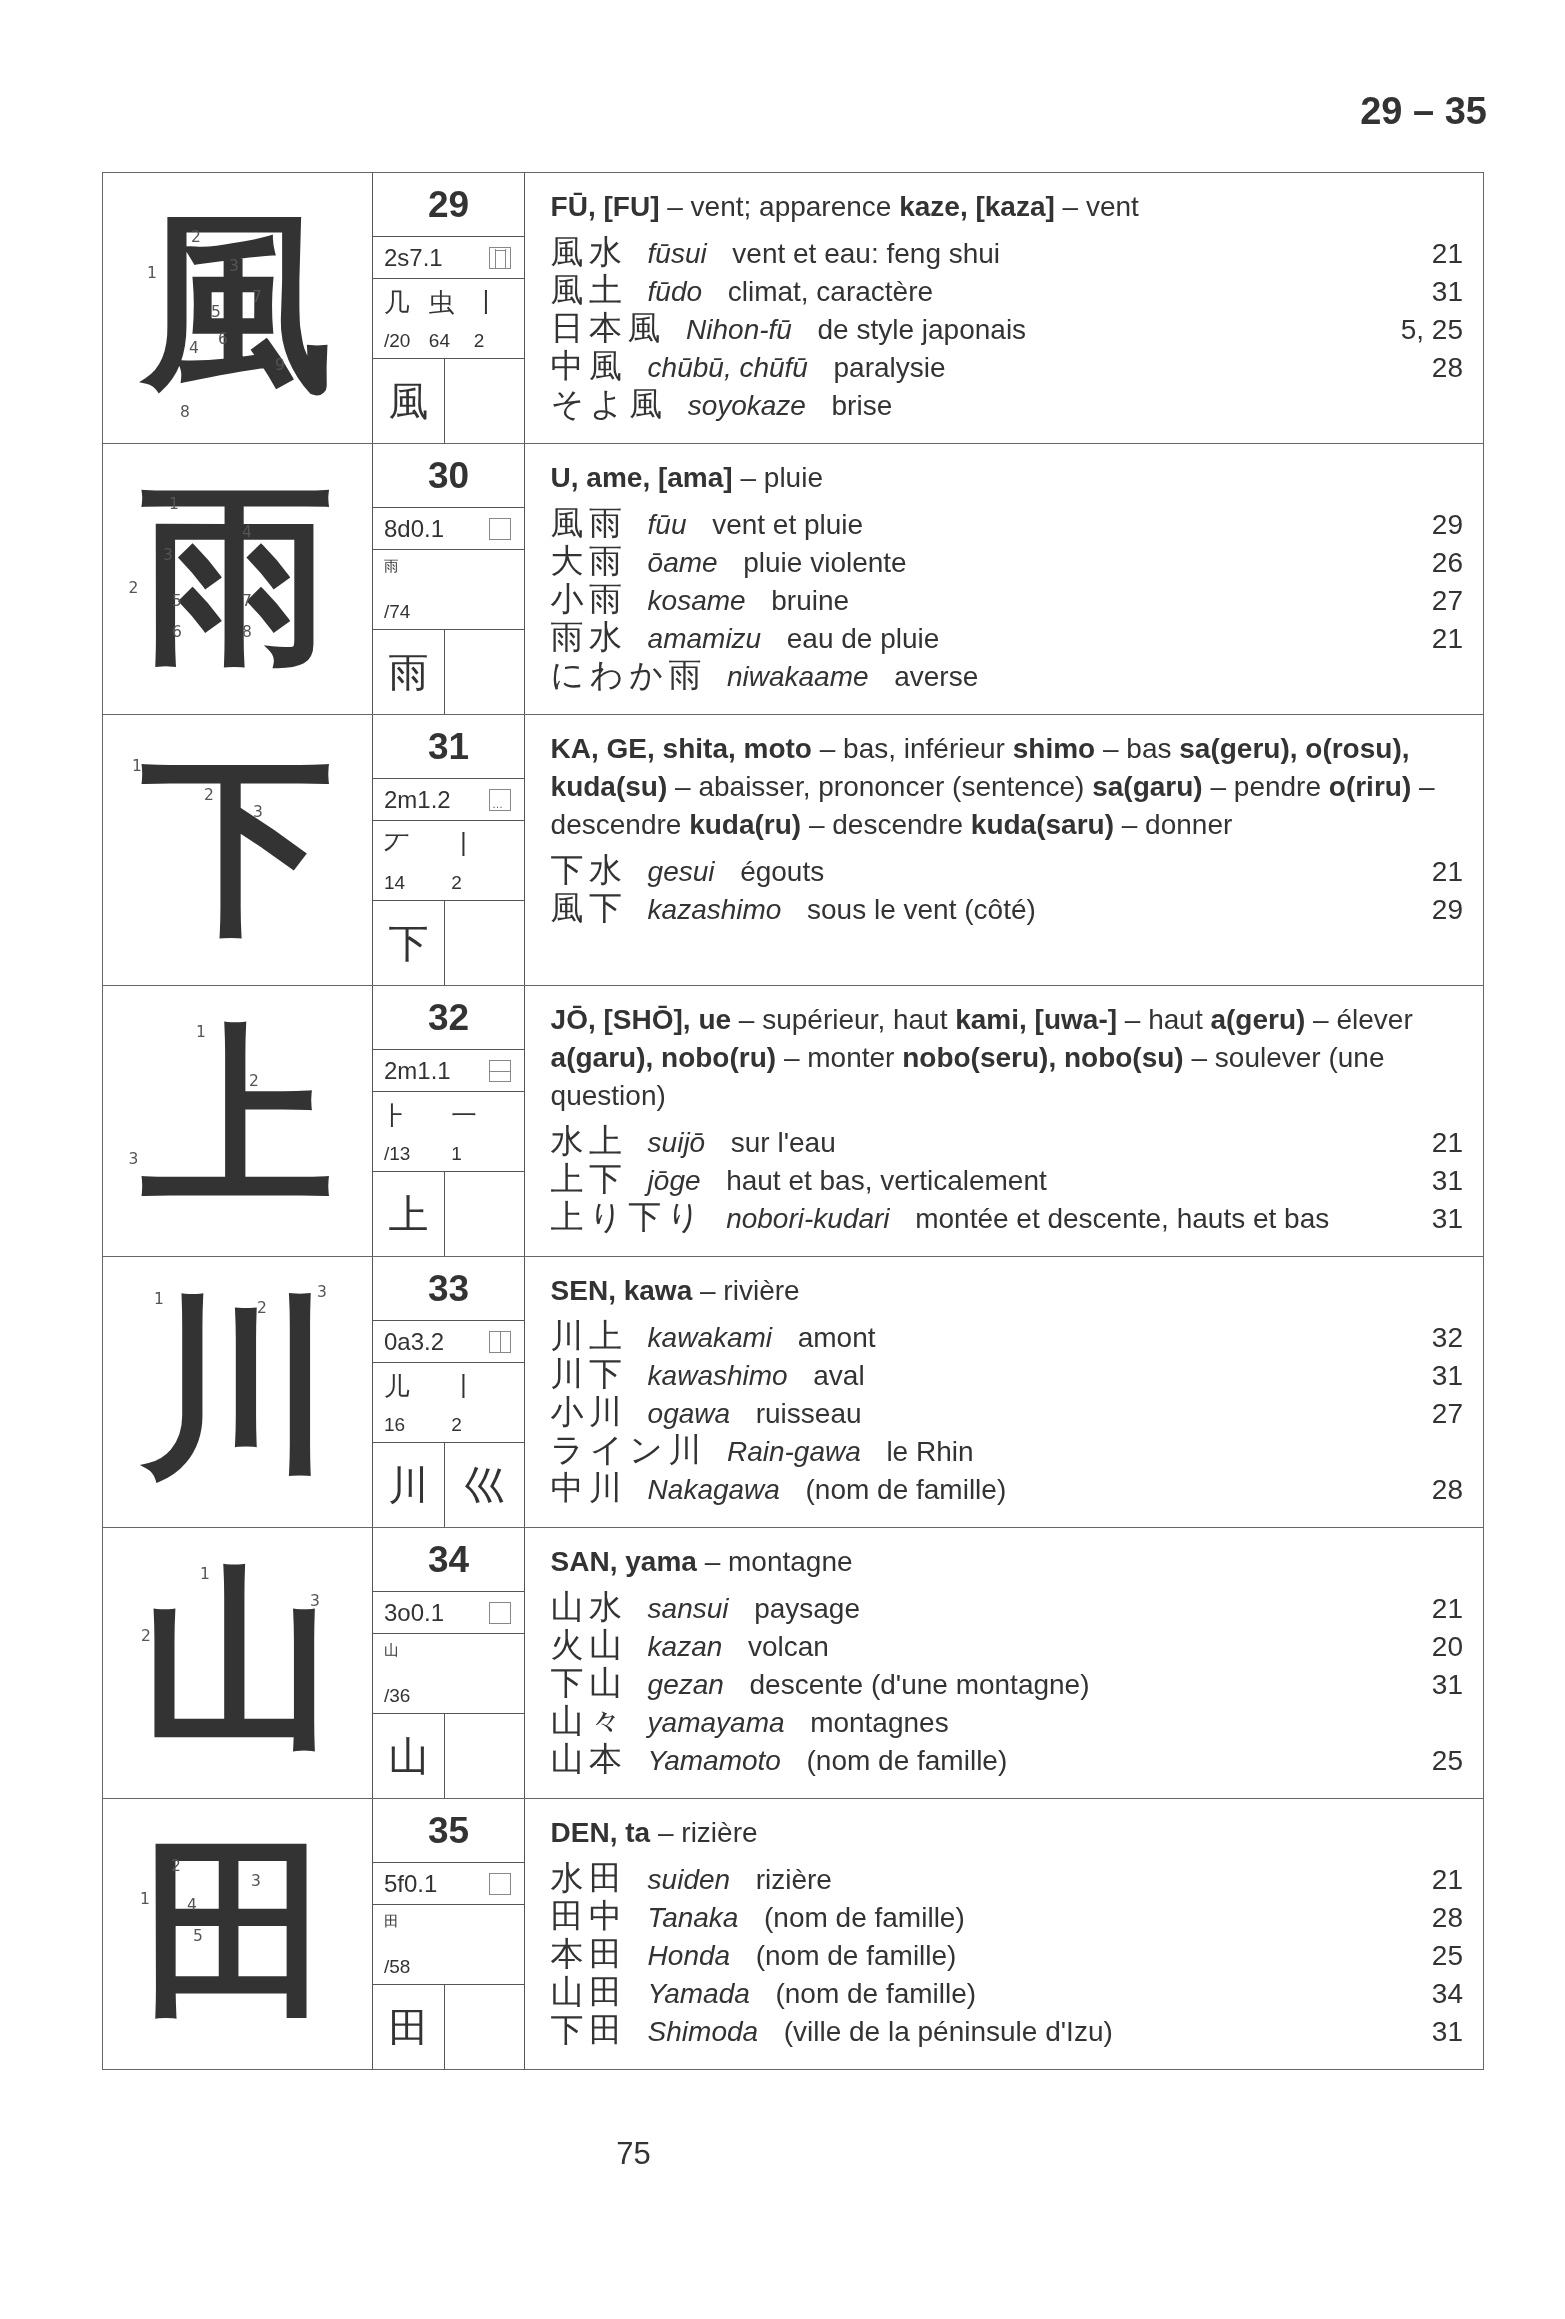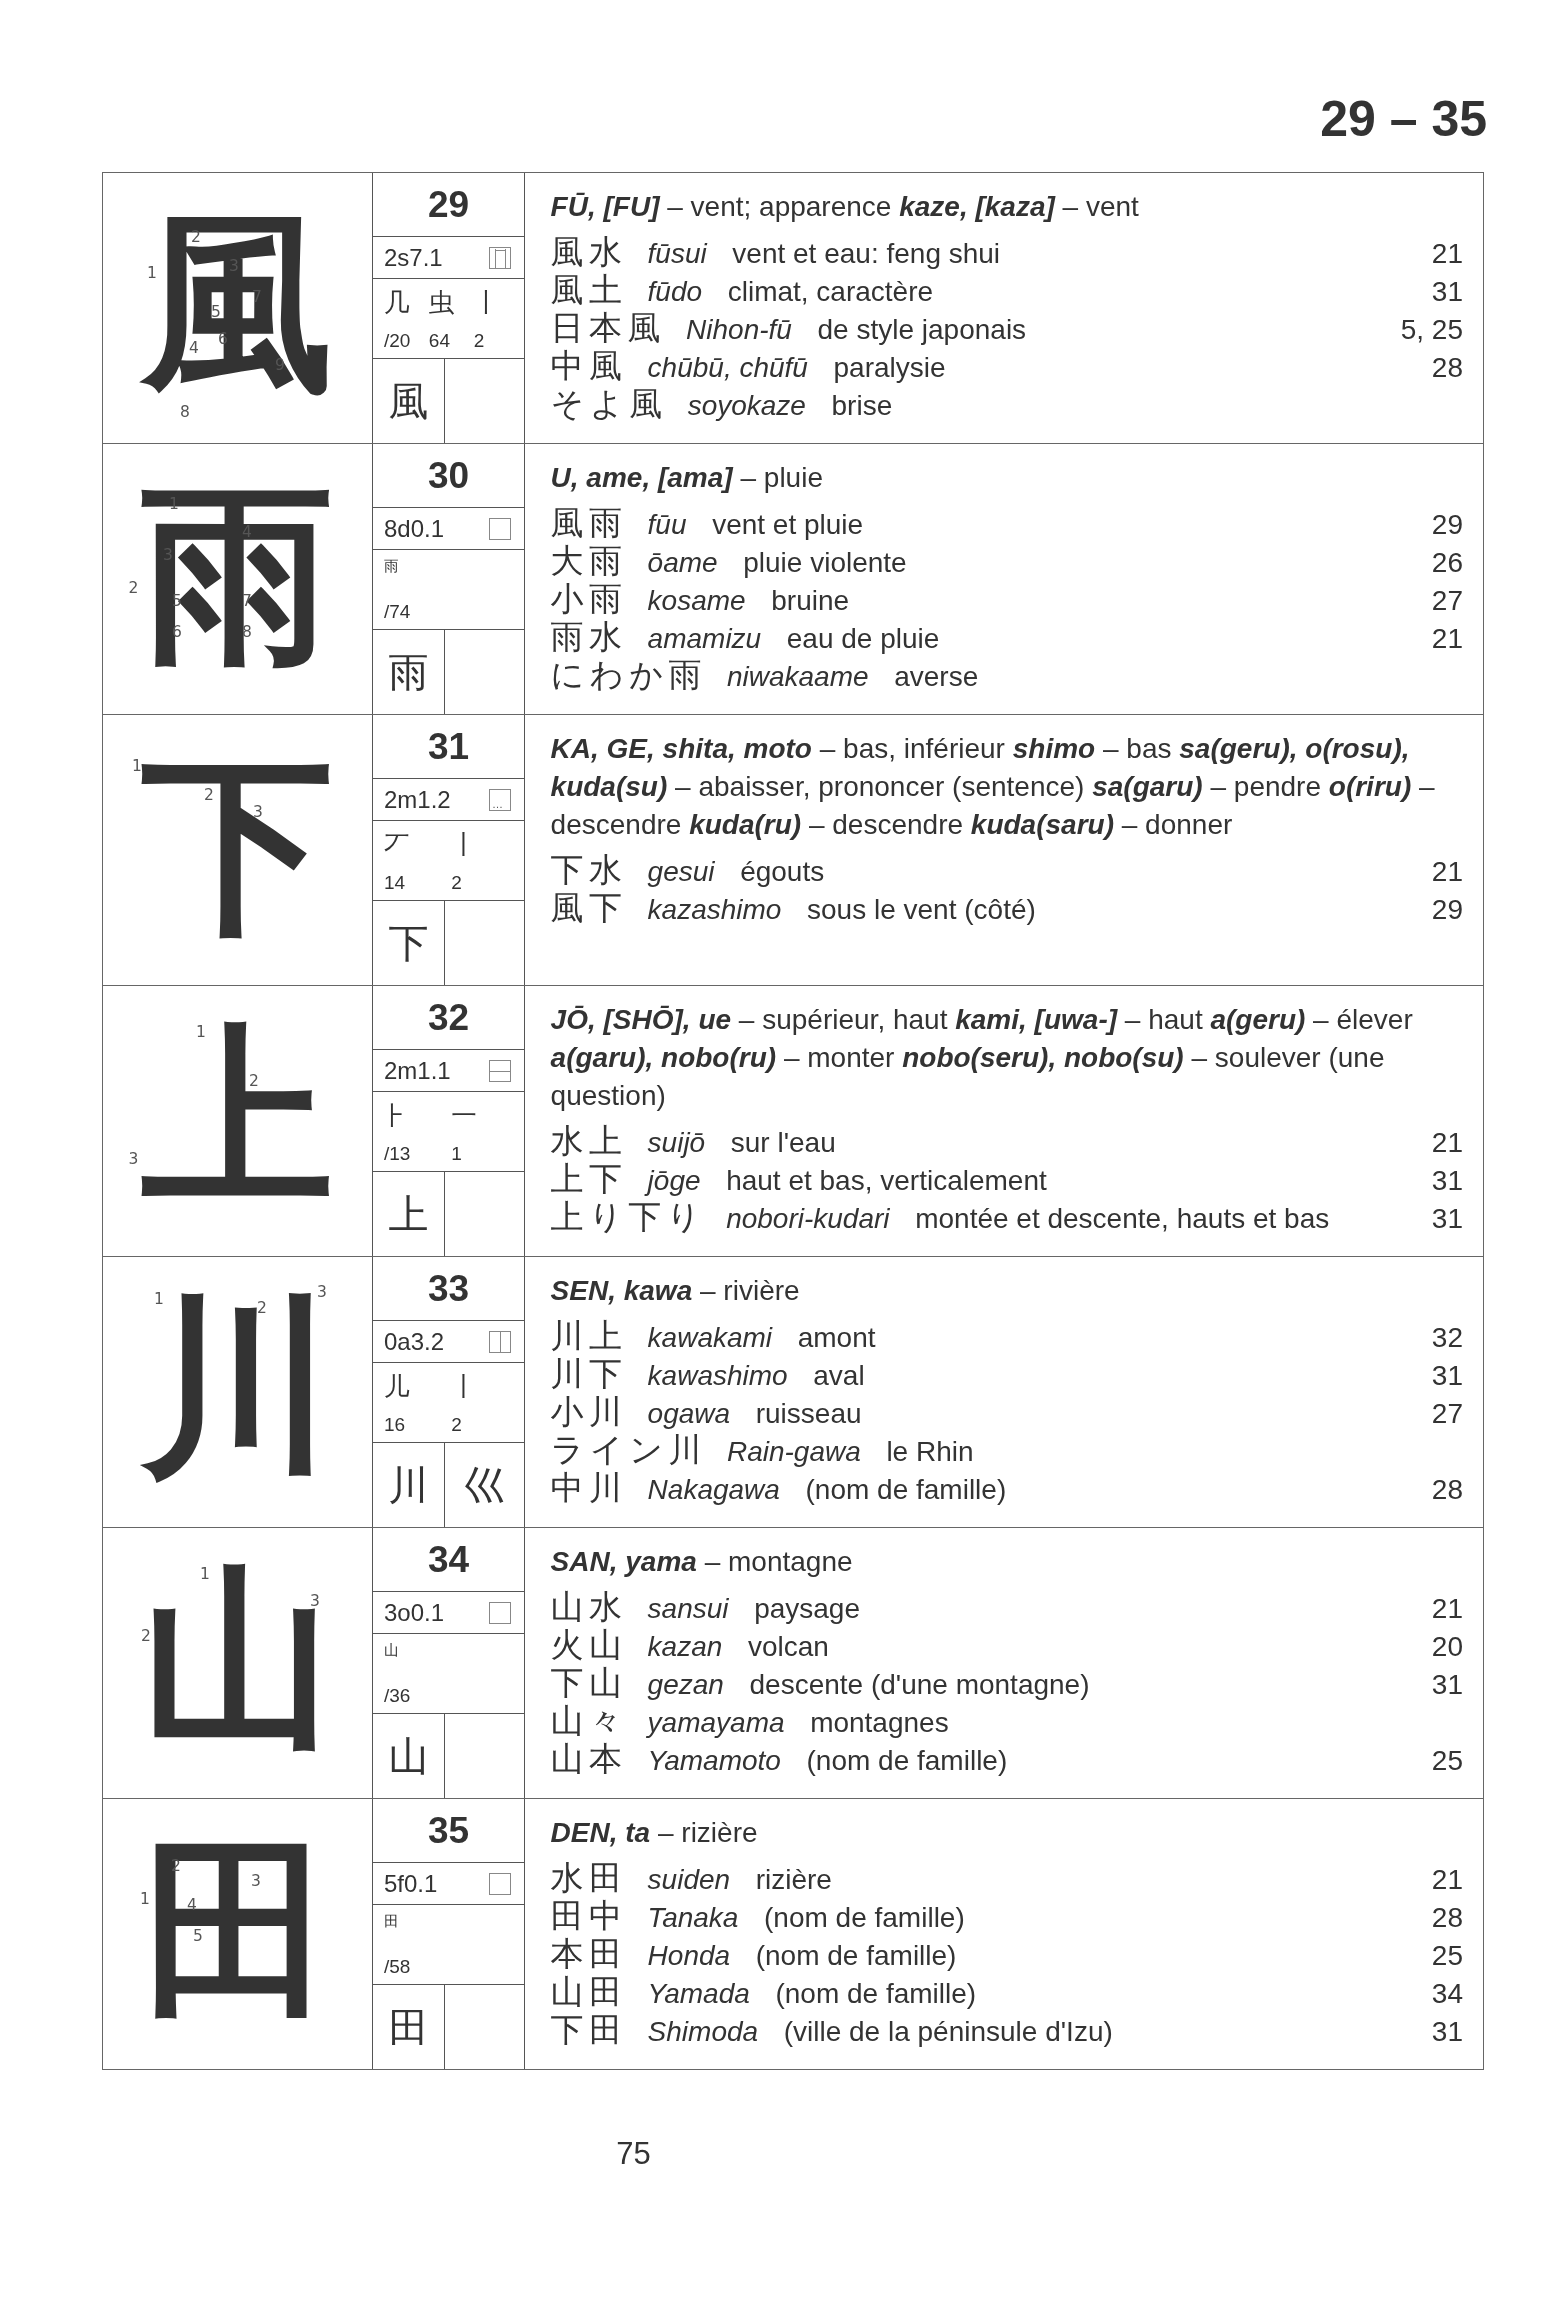--- a/index.html
+++ b/index.html
@@ -1,18 +1,18 @@
 <!DOCTYPE html>
 <html style="font-size:14.6px"><head>
 <meta charset="utf-8">
 <style>
   html, body { margin: 0; padding: 0; background: #ffffff; }
   body { width: 1565px; height: 2320px; position: relative; overflow: hidden;
          font-family: "Liberation Sans", "DejaVu Sans", sans-serif; color: #333333; }
-  .range-header { position: absolute; top: 90px; right: 78px; font-size: 50px; font-weight: bold;
+  .range-header { position: absolute; top: 90px; right: 78px; font-size: 38px; font-weight: bold;
                   color: #333; letter-spacing: 0px; }
   .kanji-table { position: absolute; left: 102px; top: 172px; width: 1382px; border: 1.8px solid #666;
                  box-sizing: border-box; }
   .entry { display: flex; height: 271px; border-bottom: 1.8px solid #666; box-sizing: border-box; }
   .entry:last-child { border-bottom: none; height: 270px; }
   .big-cell { width: 270px; position: relative; border-right: 1.8px solid #555; box-sizing: border-box; overflow: hidden; }
   .big-kanji { position: absolute; left: 0; right: 0; top: 16.4px; text-align: center;
                font-family: "DejaVu Serif", serif; font-size: 192px; line-height: 228px; color: #333;
                font-weight: bold; }
   .stroke-num { position: absolute; font-size: 15.5px; color: #555; font-family: "DejaVu Sans", sans-serif; }
@@ -30,21 +30,21 @@
   .rad .glyph { font-family: "DejaVu Serif", serif; font-size: 25.6px; line-height: 33px; color: #333; }
   .rad .glyph.small { font-size: 14.6px; line-height: 18.3px; }
   .rad .rnum { font-size: 19px; color: #333; }
   .bottom-row { flex: 1; display: flex; }
   .bottom-row .cell-a { width: 72px; border-right: 1.8px solid #555; box-sizing: border-box; display: flex; align-items: center; justify-content: center;
                         font-family: "DejaVu Serif", serif; font-size: 40px; color: #333; }
   .bottom-row .cell-b { flex: 1; display: flex; align-items: center; justify-content: center;
                         font-family: "DejaVu Serif", serif; font-size: 40px; color: #333; }
   .def-cell { flex: 1; padding: 14.6px 20px 0 25.6px; box-sizing: border-box; font-size: 28px; color: #333; }
   .readings { line-height: 38px; margin-bottom: 7.3px; }
-  .readings b { font-style: italic; font-weight: bold; }
+  .readings b { font-weight: bold; }
   .comp { display: flex; align-items: baseline; height: 38px; line-height: 38px; }
   .comp .jp { font-family: Liberation Sans, sans-serif; font-size: 33px; letter-spacing: 5.5px; min-width: 0; margin-right: 20px; }
   .comp .rom { font-style: italic; margin-right: 25.6px; }
   .comp .fr { flex: 1; }
   .comp .ref { text-align: left; }
   .page-number { position: absolute; top: 2136px; left: 0; width: 1267px; text-align: center; font-size: 31px; color: #333; }
 </style>
 </head>
 <body>
 

